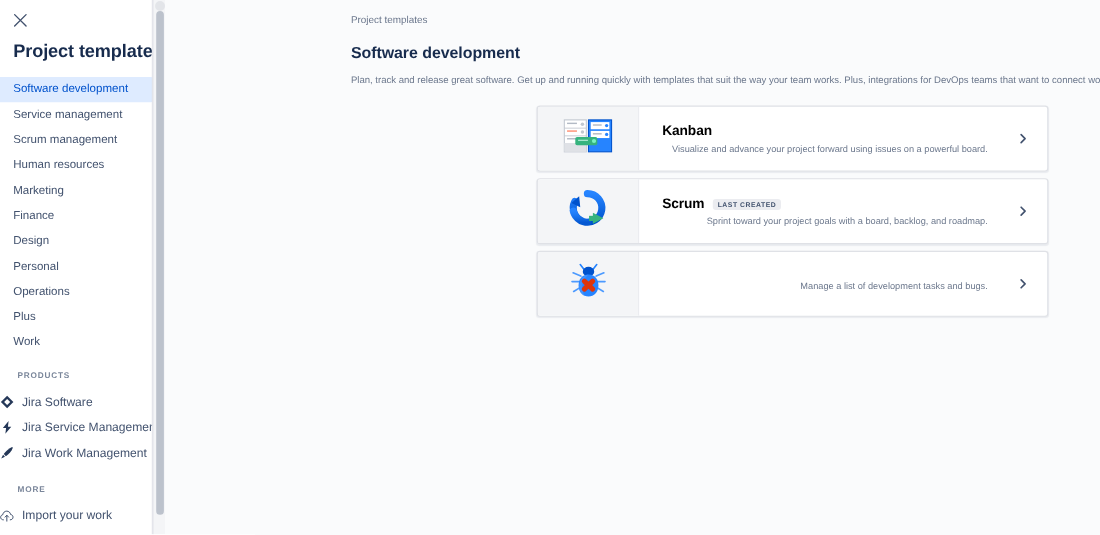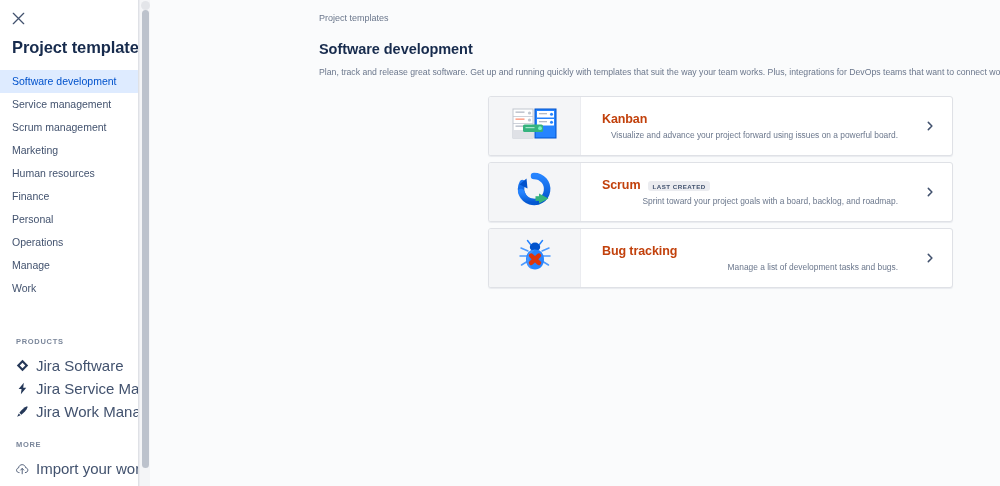--- a/index.html
+++ b/index.html
@@ -50,22 +50,22 @@
     padding-left: 16px;
     font-size: 7.5px; letter-spacing: 0.7px;
     color: #7A869A; text-transform: uppercase; font-weight: 600;
   }
   .products { position: absolute; top: 337px; left: 0; width: 140px; }
   .more-section { position: absolute; top: 440px; left: 0; width: 140px; }
 
   .prod-item {
     height: 23px;
     display: flex; align-items: center; gap: 7px;
-    padding-left: 16px;
-    font-size: 15px; color: #42526E; cursor: pointer;
+    padding-left: 0;
+    font-size: 11px; color: #42526E; cursor: pointer;
     white-space: nowrap;
   }
   .prod-icon { width: 13px; height: 13px; flex: 0 0 13px; display:flex; align-items:center; justify-content:center;}
   .prod-icon svg { display: block; }
 
   
   .sb-track {
     position: absolute; right: 0px; top: 0; width: 11px; height: 486px;
     background: #F4F5F7;
     border-left: 1px solid #EBECF0;
@@ -115,21 +115,21 @@
   .card-thumb {
     flex: 0 0 92px; background: #F4F5F7;
     display: flex; align-items: center; justify-content: center;
     border-right: 1px solid #EBECF0;
   }
   .card-body {
     flex: 1; display: flex; flex-direction: column; justify-content: center;
     padding-left: 21px; padding-right: 10px;
   }
   .card-title-row { display: flex; align-items: center; gap: 8px; }
-  .card-title { font-size: 12.5px; font-weight: 600; color: #c2410c; letter-spacing: -0.1px;}
+  .card-title { font-size: 12.5px; font-weight: 600; color: #000000; letter-spacing: -0.1px;}
   .badge {
     background: #EBECF0; color: #42526E;
     font-size: 6.2px; font-weight: 700; letter-spacing: 0.5px;
     padding: 2px 4px 1px 4px; border-radius: 3px; text-transform: uppercase;
     position: relative; top: 1px;
   }
   .card-desc { font-size: 8.4px; color: #6B778C; margin-top: 4px; text-align: right; }
   .card-arrow {
     flex: 0 0 44px; display: flex; align-items: center; justify-content: center;
   }
@@ -156,36 +156,39 @@
       <div class="nav-item active">
           <span>Software development</span>
         </div>
       <div class="nav-item">
           <span>Service management</span>
         </div>
       <div class="nav-item">
           <span>Scrum management</span>
         </div>
       <div class="nav-item">
+          <span>Human resources</span>
+        </div>
+      <div class="nav-item">
           <span>Marketing</span>
         </div>
       <div class="nav-item">
-          <span>Human resources</span>
-        </div>
-      <div class="nav-item">
           <span>Finance</span>
         </div>
       <div class="nav-item">
+          <span>Design</span>
+        </div>
+      <div class="nav-item">
           <span>Personal</span>
         </div>
       <div class="nav-item">
           <span>Operations</span>
         </div>
       <div class="nav-item">
-          <span>Manage</span>
+          <span>Plus</span>
         </div>
       <div class="nav-item">
           <span>Work</span>
         </div>
     </div>
 
     <div class="products">
       <div class="section-label">PRODUCTS</div>
       <div style="height:8px"></div>
 
@@ -359,23 +362,20 @@
               <path d="M20 13.5 C15 14 12.2 18.5 11.6 23.5 C11.1 28 13.6 32 17 33.2 C13.8 29.5 13.5 22 16.4 17.2 Z" fill="#4C9AFF" opacity="0.7"></path>
 
               <g stroke="#DE350B" stroke-width="4.6" stroke-linecap="round">
                 <path d="M16.2 19.6 L23.8 26.8"></path>
                 <path d="M23.8 19.6 L16.2 26.8"></path>
               </g>
             </svg>
           </span>
         </div>
         <div class="card-body">
-          <div class="card-title-row">
-            <span class="card-title">Bug tracking</span>
-          </div>
           <div class="card-desc">Manage a list of development tasks and bugs.</div>
         </div>
         <div class="card-arrow">
           <span>
             <svg width="10" height="10" viewBox="0 0 10 10">
               <path d="M3.3 1.4 L6.9 5 L3.3 8.6" fill="none" stroke="#42526E" stroke-width="1.5" stroke-linecap="round" stroke-linejoin="round"></path>
             </svg>
           </span>
         </div>
       </div>

